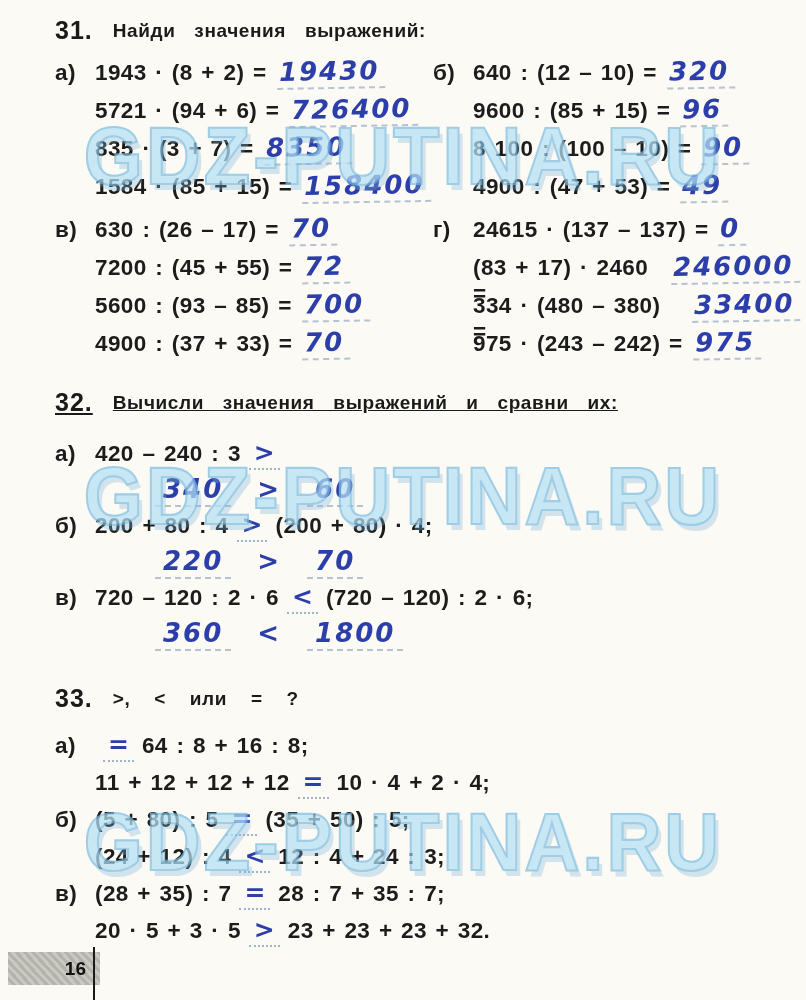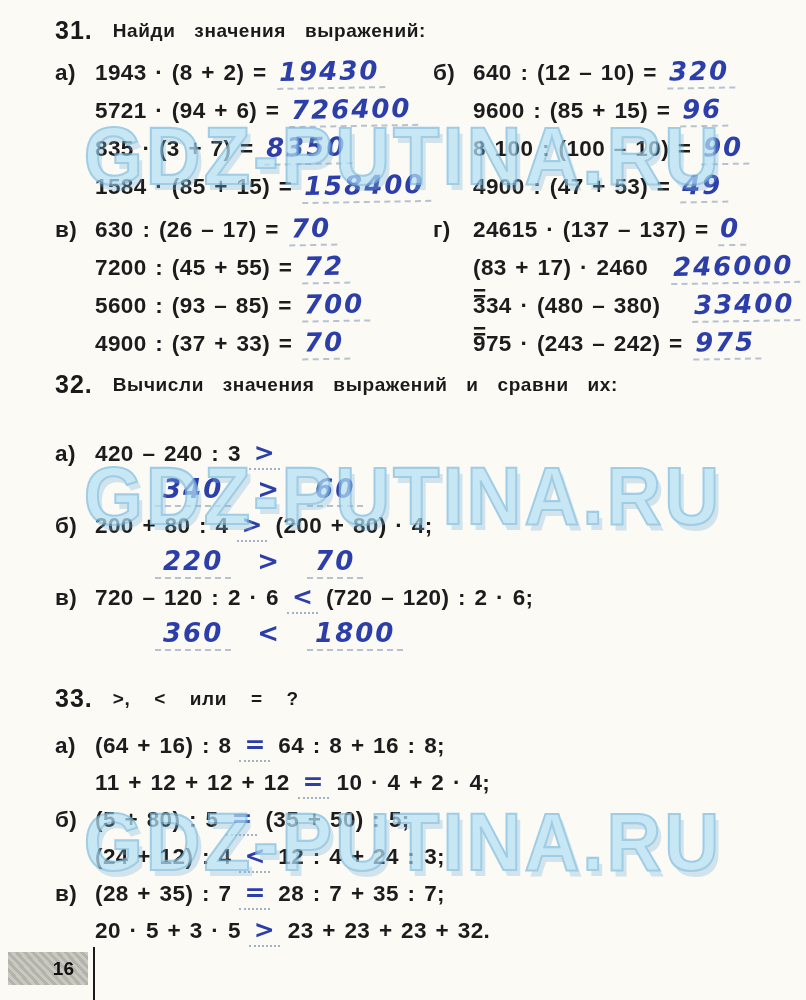--- a/index.html
+++ b/index.html
@@ -42,21 +42,21 @@
   .wm{
     position:absolute;left:0;width:806px;text-align:center;
     font-family:"Liberation Sans",sans-serif;font-weight:700;font-size:76px;letter-spacing:3px;
     color:#b5e1f6;-webkit-text-stroke:2px #7cbcdf;
     text-shadow:4px 5px 0 rgba(125,180,215,.45);
     opacity:.72;pointer-events:none;z-index:5;transform:scaleY(1.08);
     white-space:nowrap;
   }
   
   .pagenum-box{
-    position:absolute;left:8px;top:952px;width:80px;height:33px;z-index:2;
+    position:absolute;left:8px;top:952px;width:92px;height:33px;z-index:2;
     background:repeating-linear-gradient(47deg,#c9c9c2 0 3px,#b3b3ac 3px 6px);
     display:flex;align-items:center;justify-content:flex-end;padding-right:14px;box-sizing:border-box;
   }
   .pagenum-box .pn{font-weight:700;font-size:19px;color:#111;}
   .vline{position:absolute;left:93px;top:947px;width:2px;height:53px;background:#1a1a1a;z-index:2;}
 </style>
 </head>
 <body>
 
 <div class="page">
@@ -151,21 +151,21 @@
         <span class="hw ans">33400</span>
       </div>
       <div class="row31">
         <span class="lbl print"></span>
         <span class="print">975 · (243 – 242) =</span>
         <span class="hw ans">975</span>
       </div>
     </div>
   </div>
 
-  <div class="hdr" style="top:370px;">
+  <div class="hdr" style="top:388px;text-decoration:underline;">
     <span class="num">32.</span>
     <span class="ttl">Вычисли значения выражений и сравни их:</span>
   </div>
 
   <div class="lines" style="top:438px;">
     <div class="eq-line">
       <span class="lbl print">а)</span>
       <span class="print">420 – 240 : 3</span>
       <span class="hw-op">&gt;</span>
     </div>
@@ -199,21 +199,20 @@
   </div>
 
   <div class="hdr" style="top:684px;">
     <span class="num">33.</span>
     <span class="ttl" style="word-spacing:18px;">&gt;, &lt; или = ?</span>
   </div>
 
   <div class="lines" style="top:730px;">
     <div class="eq-line h37">
       <span class="lbl print">а)</span>
-      <span class="print">(64 + 16) : 8</span>
       <span class="hw-op">=</span>
       <span class="print">64 : 8 + 16 : 8;</span>
     </div>
     <div class="eq-line h37">
       <span class="lbl print"></span>
       <span class="print">11 + 12 + 12 + 12</span>
       <span class="hw-op">=</span>
       <span class="print">10 · 4 + 2 · 4;</span>
     </div>
     <div class="eq-line h37">

